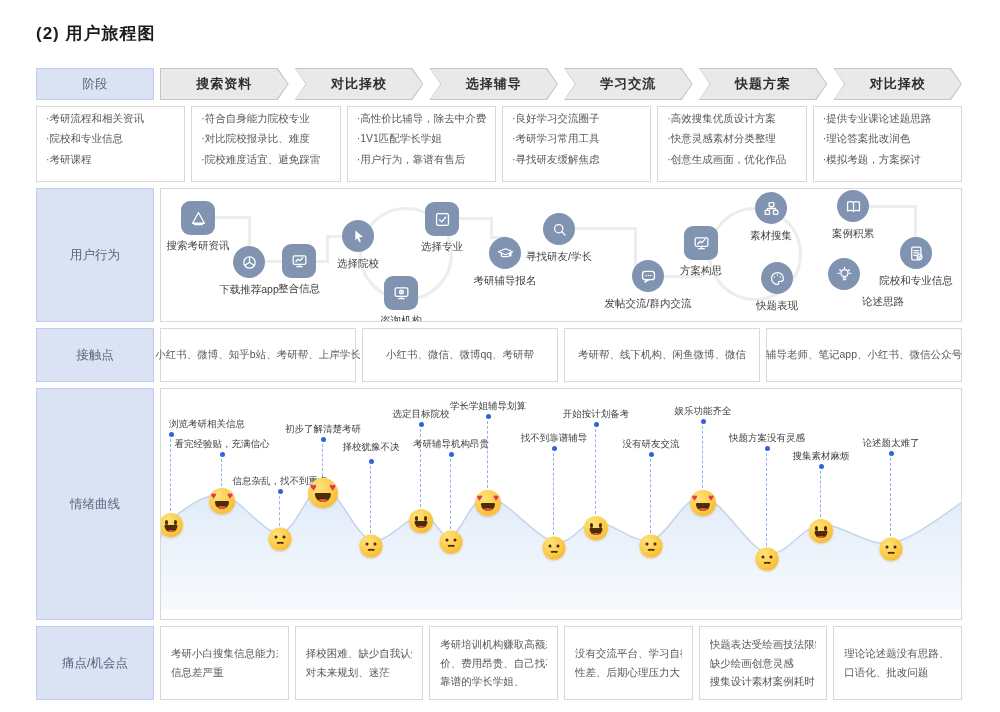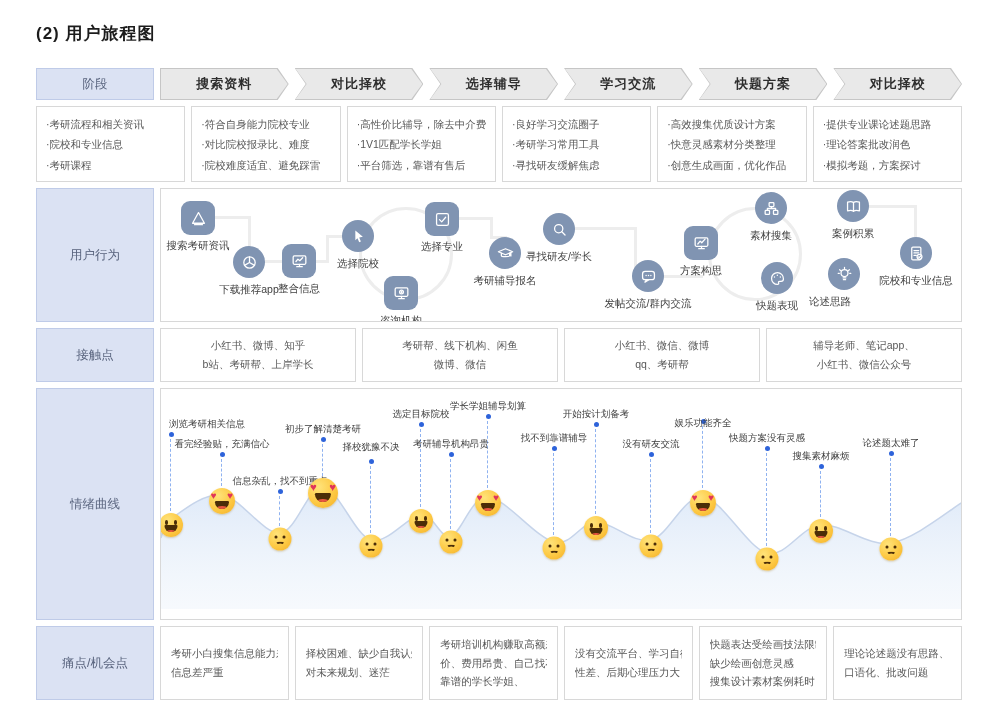--- a/index.html
+++ b/index.html
@@ -39,23 +39,23 @@
     clip-path:polygon(0 0,calc(100% - 11px) 0,100% 50%,calc(100% - 11px) 100%,0 100%,11px 50%);
   }
   .arrow.first .arrow-in{clip-path:polygon(0 0,calc(100% - 11px) 0,100% 50%,calc(100% - 11px) 100%,0 100%);}
   .arrow span{position:relative;z-index:2;font-size:13px;font-weight:bold;color:#2e2e2e;letter-spacing:1px;}
 
   
   .cell{
     flex:1;background:#fff;border:1px solid #d8d8d8;box-sizing:border-box;min-width:0;
     color:#585858;font-size:10.5px;
   }
-  .cell.goals{padding:7px 9px 0 9px;}
+  .cell.goals{padding:1px 9px 0 9px;}
   .cell.goals .line{line-height:1.95;white-space:nowrap;overflow:hidden;}
-  .cell.touch{display:flex;flex-direction:column;align-items:center;justify-content:center;text-align:center;padding:16px 4px;}
+  .cell.touch{display:flex;align-items:center;justify-content:center;text-align:center;padding:16px 4px;}
   .cell.touch .line{line-height:1.85;white-space:nowrap;}
   .cell.pain{display:flex;flex-direction:column;justify-content:center;padding:0 10px;}
   .cell.pain .line{line-height:1.8;white-space:nowrap;overflow:hidden;}
   .bigcell{
     position:relative;flex:1;background:#fff;border:1px solid #d8d8d8;box-sizing:border-box;overflow:hidden;
   }
 
   
   .seg{position:absolute;background:#ededed;z-index:1;}
   .ring{position:absolute;border:3.5px solid #ededed;border-radius:50%;z-index:1;background:transparent;}
@@ -136,21 +136,21 @@
             <div class="line">·考研课程</div>
           </div>
           <div class="cell goals">
             <div class="line">·符合自身能力院校专业</div>
             <div class="line">·对比院校报录比、难度</div>
             <div class="line">·院校难度适宜、避免踩雷</div>
           </div>
           <div class="cell goals">
             <div class="line">·高性价比辅导，除去中介费</div>
             <div class="line">·1V1匹配学长学姐</div>
-            <div class="line">·平台筛选，靠谱有售后</div>
+            <div class="line">·用户行为，靠谱有售后</div>
           </div>
           <div class="cell goals">
             <div class="line">·良好学习交流圈子</div>
             <div class="line">·考研学习常用工具</div>
             <div class="line">·寻找研友缓解焦虑</div>
           </div>
           <div class="cell goals">
             <div class="line">·高效搜集优质设计方案</div>
             <div class="line">·快意灵感素材分类整理</div>
             <div class="line">·创意生成画面，优化作品</div>
@@ -284,21 +284,21 @@
               </svg>
             </div>
             <div class="node-label" style="left: 616px; top: 110px;">快题表现</div>
             <div class="node circle" style="left: 683px; top: 85px;">
               <svg viewBox="0 0 24 24">
                 <circle cx="12" cy="10.2" r="4.4"></circle>
                 <path d="M10.3 16.4 h3.4 M10.6 18.6 h2.8"></path>
                 <path d="M12 3 v1.5 M5.9 6 l1.1 1.1 M18.1 6 l-1.1 1.1 M4 10.5 h1.5 M18.5 10.5 H20"></path>
               </svg>
             </div>
-            <div class="node-label" style="left: 669px; top: 106px;">论述思路</div>
+            <div class="node-label" style="left: 683px; top: 106px; text-align: right;">论述思路</div>
             <div class="node circle" style="left: 755px; top: 64px;">
               <svg viewBox="0 0 24 24">
                 <rect x="6" y="4" width="11.5" height="16" rx="1.5"></rect>
                 <path d="M8.8 8.3 h6 M8.8 11.3 h6 M8.8 14.3 h3"></path>
                 <circle cx="15.8" cy="16.2" r="3.1" fill="#8094b2" stroke="#fff"></circle>
                 <path d="M14.4 16.2 l1 1 1.9-2.1"></path>
               </svg>
             </div>
             <div class="node-label" style="left: 755px; top: 85px;">院校和专业信息</div>
           </div>
@@ -306,26 +306,26 @@
     </div>
 
     <div class="row h-touch">
       <div class="label">接触点</div>
       <div class="content" id="touch-row">
           <div class="cell touch">
             <div class="line">小红书、微博、知乎</div>
             <div class="line">b站、考研帮、上岸学长</div>
           </div>
           <div class="cell touch">
+            <div class="line">小红书、微信、微博</div>
+            <div class="line">qq、考研帮</div>
+          </div>
+          <div class="cell touch">
             <div class="line">考研帮、线下机构、闲鱼</div>
             <div class="line">微博、微信</div>
-          </div>
-          <div class="cell touch">
-            <div class="line">小红书、微信、微博</div>
-            <div class="line">qq、考研帮</div>
           </div>
           <div class="cell touch">
             <div class="line">辅导老师、笔记app、</div>
             <div class="line">小红书、微信公众号</div>
           </div>
         </div>
     </div>
 
     <div class="row h-emotion">
       <div class="label">情绪曲线</div>
@@ -424,21 +424,21 @@
             <div class="em-dash" style="left: 489px; top: 70px; height: 73.5px;"></div>
             <div class="em-dot" style="left: 487.5px; top: 62.5px;"></div>
             <div class="em-label" style="left: 490px; top: 49px;">没有研友交流</div>
             <div class="face sad" style="left: 490px; top: 157px; width: 23px; height: 23px; font-size: 8.7px;">
               <span class="eye l"></span>
               <span class="eye r"></span>
               <span class="m-sad"></span>
             </div>
             <div class="em-dash" style="left: 541px; top: 37px; height: 62px;"></div>
             <div class="em-dot" style="left: 539.5px; top: 29.5px;"></div>
-            <div class="em-label" style="left: 542px; top: 28px;">娱乐功能齐全</div>
+            <div class="em-label" style="left: 542px; top: 16px;">娱乐功能齐全</div>
             <div class="face heart" style="left: 542px; top: 114px; width: 26px; height: 26px; font-size: 9.9px;">
               <span class="hrt l">♥</span>
               <span class="hrt r">♥</span>
               <span class="m-open"></span>
             </div>
             <div class="em-dash" style="left: 605px; top: 64px; height: 92.5px;"></div>
             <div class="em-dot" style="left: 603.5px; top: 56.5px;"></div>
             <div class="em-label" style="left: 606px; top: 43px;">快题方案没有灵感</div>
             <div class="face sad" style="left: 606px; top: 170px; width: 23px; height: 23px; font-size: 8.7px;">
               <span class="eye l"></span>

